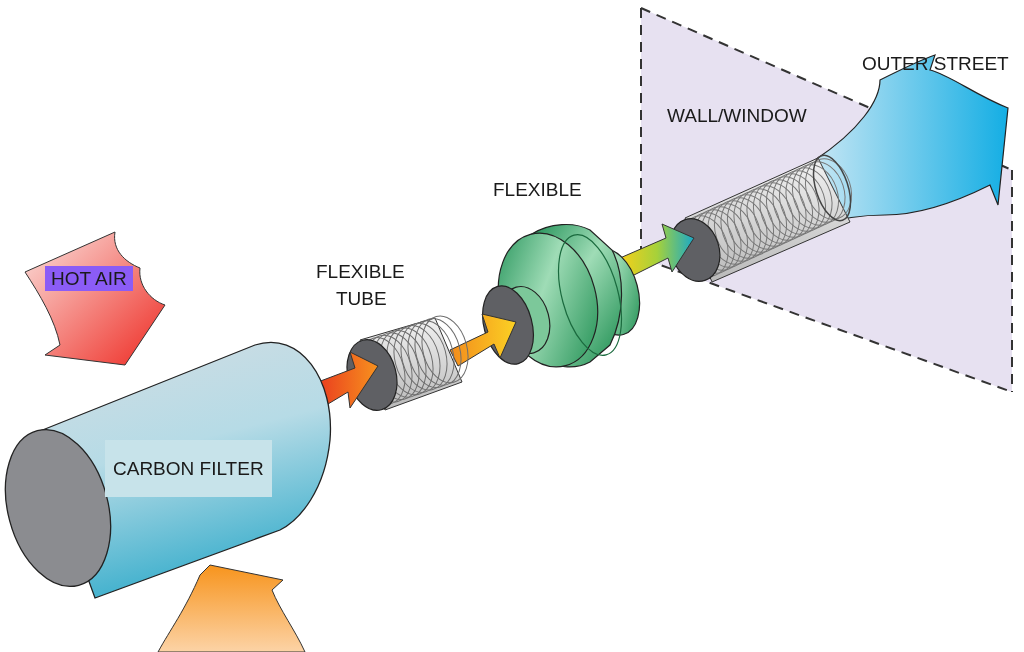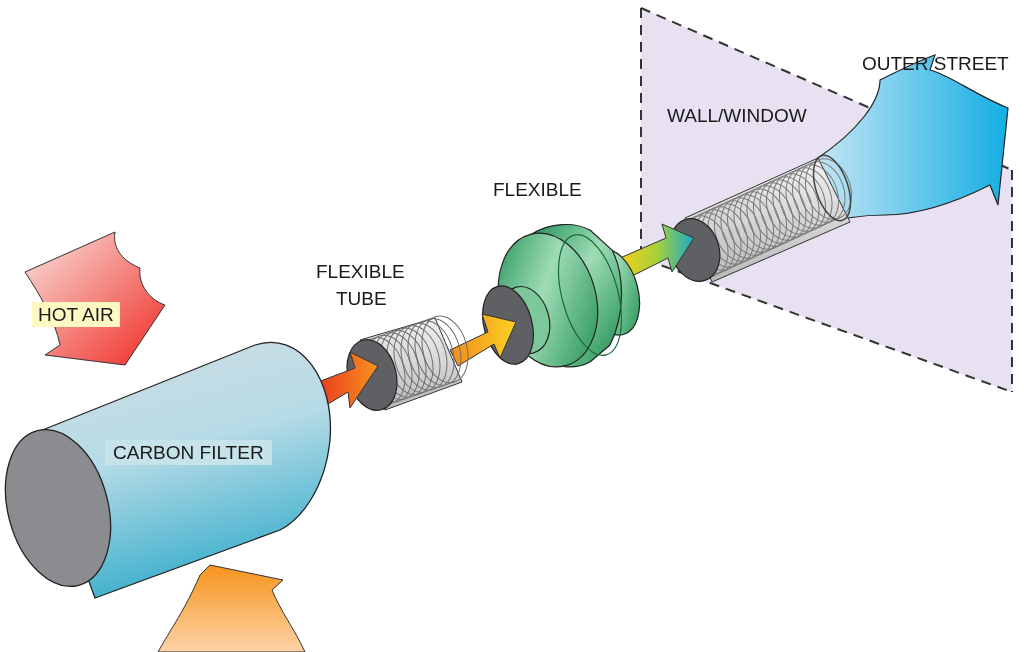--- a/index.html
+++ b/index.html
@@ -126,19 +126,19 @@
   <path d="M25,272 L115,232 C112,250 125,262 140,268 C138,285 150,300 165,305 L125,365 L45,355 L60,345 C55,320 40,295 25,272 Z" fill="url(#gHot)" stroke="#333" stroke-width="1"></path>
 
   <g>
     <path d="M35,433 L255,345 C300,330 335,380 330,440 C325,490 300,520 280,530 L95,598 Z" fill="url(#gFilter)" stroke="#222" stroke-width="1.3"></path>
     <ellipse cx="58" cy="508" rx="50" ry="80" transform="rotate(-15 58 508)" fill="#8b8c90" stroke="#222" stroke-width="1.3"></ellipse>
   </g>
 
   <path d="M158,652 C170,630 185,610 200,575 L210,565 L283,580 L272,590 C280,610 295,630 305,652 Z" fill="url(#gIntake)" stroke="#333" stroke-width="1"></path>
 </svg>
 
-<div class="label boxed" style="left:32px;top:266px;background:#fef9c3;margin-top:36px;">HOT AIR</div>
-<div class="label boxed" style="left:105px;top:440px;background:#c7e3ea;padding:1px 8px;">CARBON FILTER</div>
+<div class="label boxed" style="left:45px;top:266px;background:#8b5cf6;">HOT AIR</div>
+<div class="label boxed" style="left:105px;top:440px;background:#c7e3ea;padding:17px 8px;">CARBON FILTER</div>
 <div class="label" style="left:316px;top:260px;text-align:right;">FLEXIBLE</div>
 <div class="label" style="left:336px;top:287px;">TUBE</div>
 <div class="label" style="left:493px;top:178px;">FLEXIBLE</div>
 <div class="label" style="left:655px;top:104px;margin-left:12px;">WALL/WINDOW</div>
 <div class="label" style="left:862px;top:4px;margin-top:48px;">OUTER STREET</div>
 
 </body></html>

